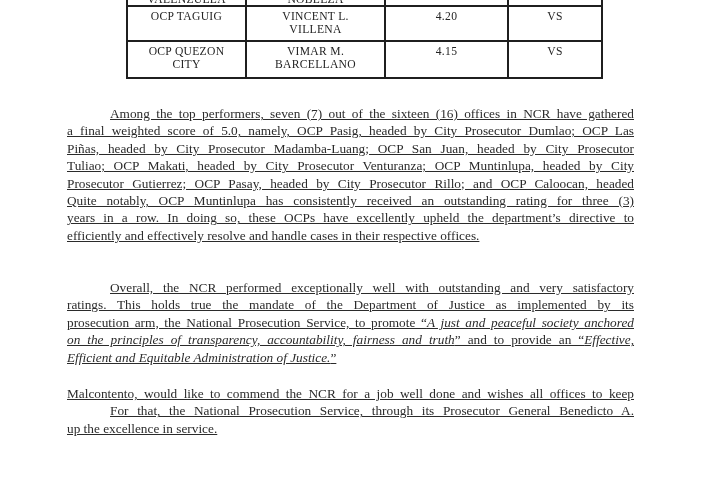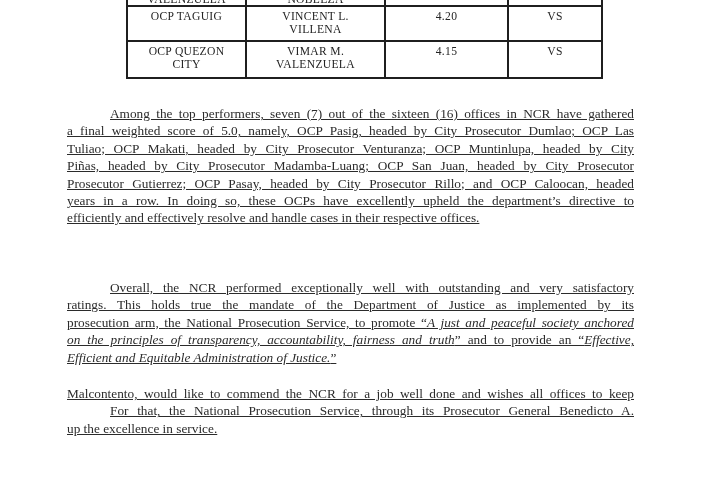--- a/index.html
+++ b/index.html
@@ -61,34 +61,35 @@
           <td>OCP TAGUIG</td>
           <td>VINCENT L.
 VILLENA</td>
           <td>4.20</td>
           <td>VS</td>
         </tr>
         <tr class="row-b">
           <td>OCP QUEZON
 CITY</td>
           <td>VIMAR M.
-VALENZUELA</td>
+BARCELLANO</td>
           <td>4.15</td>
           <td>VS</td>
         </tr>
       </tbody>
   </table>
 
   <div class="content">
       <div class="para" id="para1">
         <div class="jline indent"><span>Among the top performers, seven (7) out of the sixteen (16) offices in NCR have gathered</span></div>
         <div class="jline"><span>a final weighted score of 5.0, namely, OCP Pasig, headed by City Prosecutor Dumlao; OCP Las</span></div>
+        <div class="jline"><span>Piñas, headed by City Prosecutor Madamba-Luang; OCP San Juan, headed by City Prosecutor</span></div>
         <div class="jline"><span>Tuliao; OCP Makati, headed by City Prosecutor Venturanza; OCP Muntinlupa, headed by City</span></div>
-        <div class="jline"><span>Piñas, headed by City Prosecutor Madamba-Luang; OCP San Juan, headed by City Prosecutor</span></div>
         <div class="jline"><span>Prosecutor Gutierrez; OCP Pasay, headed by City Prosecutor Rillo; and OCP Caloocan, headed</span></div>
+        <div class="jline"><span>Quite notably, OCP Muntinlupa has consistently received an outstanding rating for three (3)</span></div>
         <div class="jline"><span>years in a row. In doing so, these OCPs have excellently upheld the department’s directive to</span></div>
         <div class="lastline"><span>efficiently and effectively resolve and handle cases in their respective offices.</span></div>
       </div>
       <div class="para" id="para2">
         <div class="jline indent"><span>Overall, the NCR performed exceptionally well with outstanding and very satisfactory</span></div>
         <div class="jline"><span>ratings. This holds true the mandate of the Department of Justice as implemented by its</span></div>
         <div class="jline"><span>prosecution arm, the National Prosecution Service, to promote “</span><span class="it">A just and peaceful society anchored</span></div>
         <div class="jline"><span class="it">on the principles of transparency, accountability, fairness and truth</span><span>” and to provide an “</span><span class="it">Effective,</span></div>
         <div class="lastline"><span class="it">Efficient and Equitable Administration of Justice.</span><span>”</span></div>
       </div>

